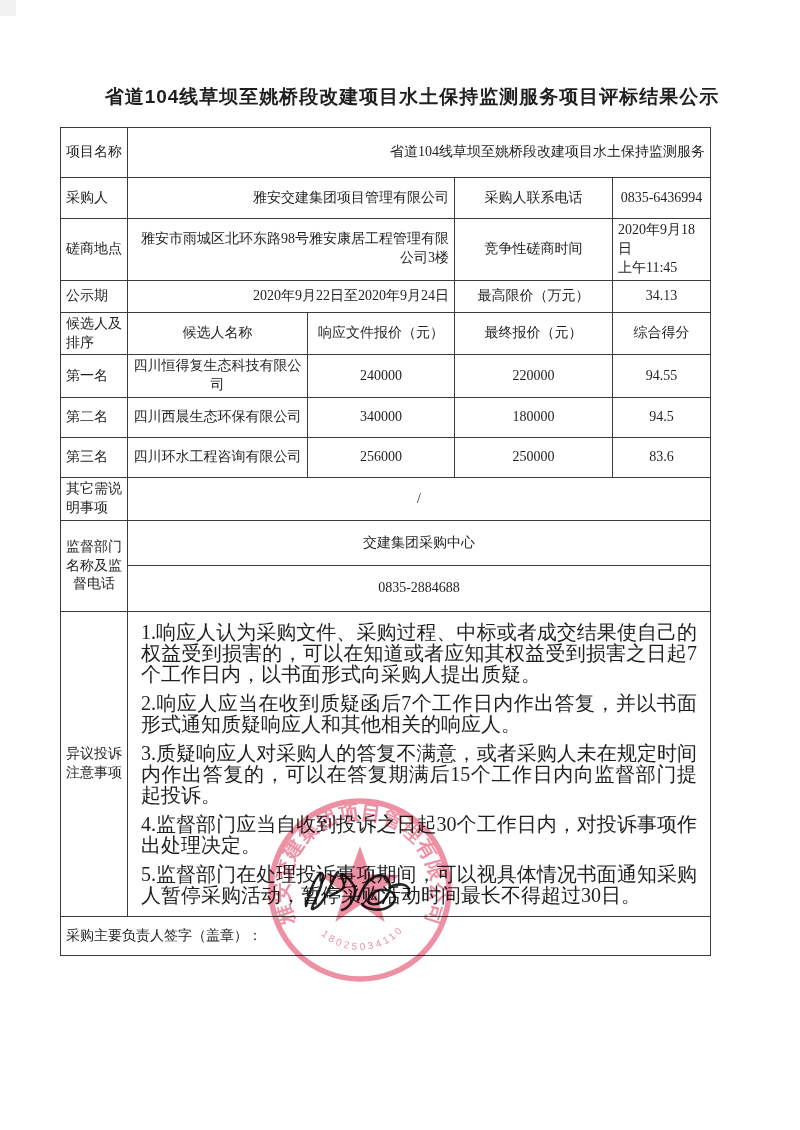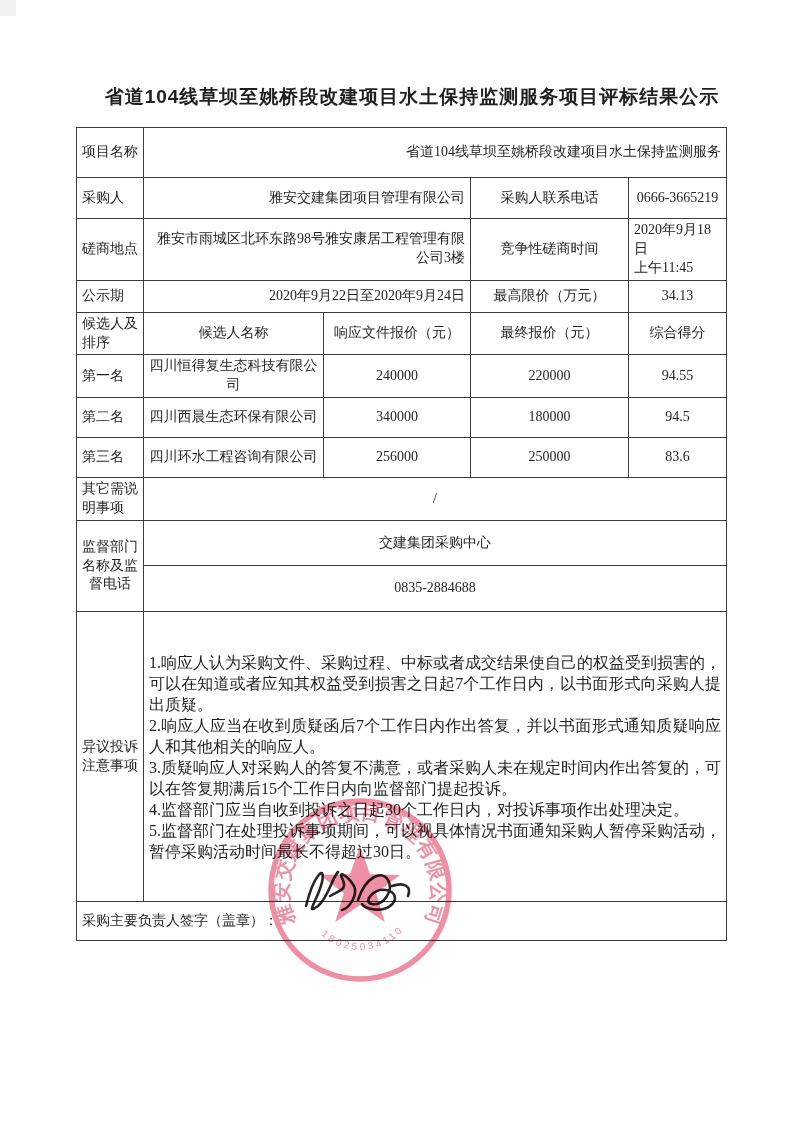--- a/index.html
+++ b/index.html
@@ -12,42 +12,42 @@
     overflow:hidden;
   }
   .scan-mark{position:absolute;left:0;top:0;width:16px;height:16px;background:#f2f2f2;}
   .doc-title{
     position:absolute;top:84px;left:12px;width:100%;
     text-align:center;
     font-family:"Liberation Sans","DejaVu Sans",sans-serif;
     font-weight:bold;font-size:19px;letter-spacing:1px;
   }
   table.doc{
-    position:absolute;top:127px;left:76px;
+    position:absolute;top:127px;left:60px;
     width:650px;border-collapse:collapse;table-layout:fixed;
   }
   table.doc td{
     border:1.6px solid #3c3c3c;
     font-size:14px;line-height:1.35;
     padding:2px 5px;
     vertical-align:middle;
     word-break:break-all;
   }
   td.lbl{text-align:left;}
   td.val{text-align:right;padding-left:7px;}
   td.ctr{text-align:center;margin-left:21px;}
   td.notes-cell{
     vertical-align:top;
     padding:52px 10px 0 8px;
     position:relative;
   }
   .notes-cell p{
-    margin:0;
+    margin:8px;
     text-align:justify;
-    font-size:16px;line-height:21px;
+    font-size:20px;line-height:21px;
   }
   .sig-row td{padding-left:7px;font-size:14.5px;}
   .two-line{display:block;text-align:left;line-height:1.35;}
   
   .stamp{
     position:absolute;left:262px;top:792px;
     width:196px;height:196px;
     mix-blend-mode:multiply;
     opacity:.88;
   }
@@ -78,21 +78,21 @@
     <tbody>
         <tr style="height:50px">
       <td class="lbl">项目名称</td>
       <td class="val" colspan="4">省道104线草坝至姚桥段改建项目水土保持监测服务</td>
     </tr>
 
     <tr style="height:41px">
       <td class="lbl">采购人</td>
       <td class="val" colspan="2">雅安交建集团项目管理有限公司</td>
       <td class="ctr">采购人联系电话</td>
-      <td class="ctr">0666-3665219</td>
+      <td class="ctr">0835-6436994</td>
     </tr>
 
     <tr style="height:45px">
       <td class="lbl">磋商地点</td>
       <td class="val" colspan="2">雅安市雨城区北环东路98号雅安康居工程管理有限公司3楼</td>
       <td class="ctr">竞争性磋商时间</td>
       <td class="ctr">
         <span class="two-line">2020年9月18日</span>
         <span class="two-line">上午11:45</span>
       </td>

